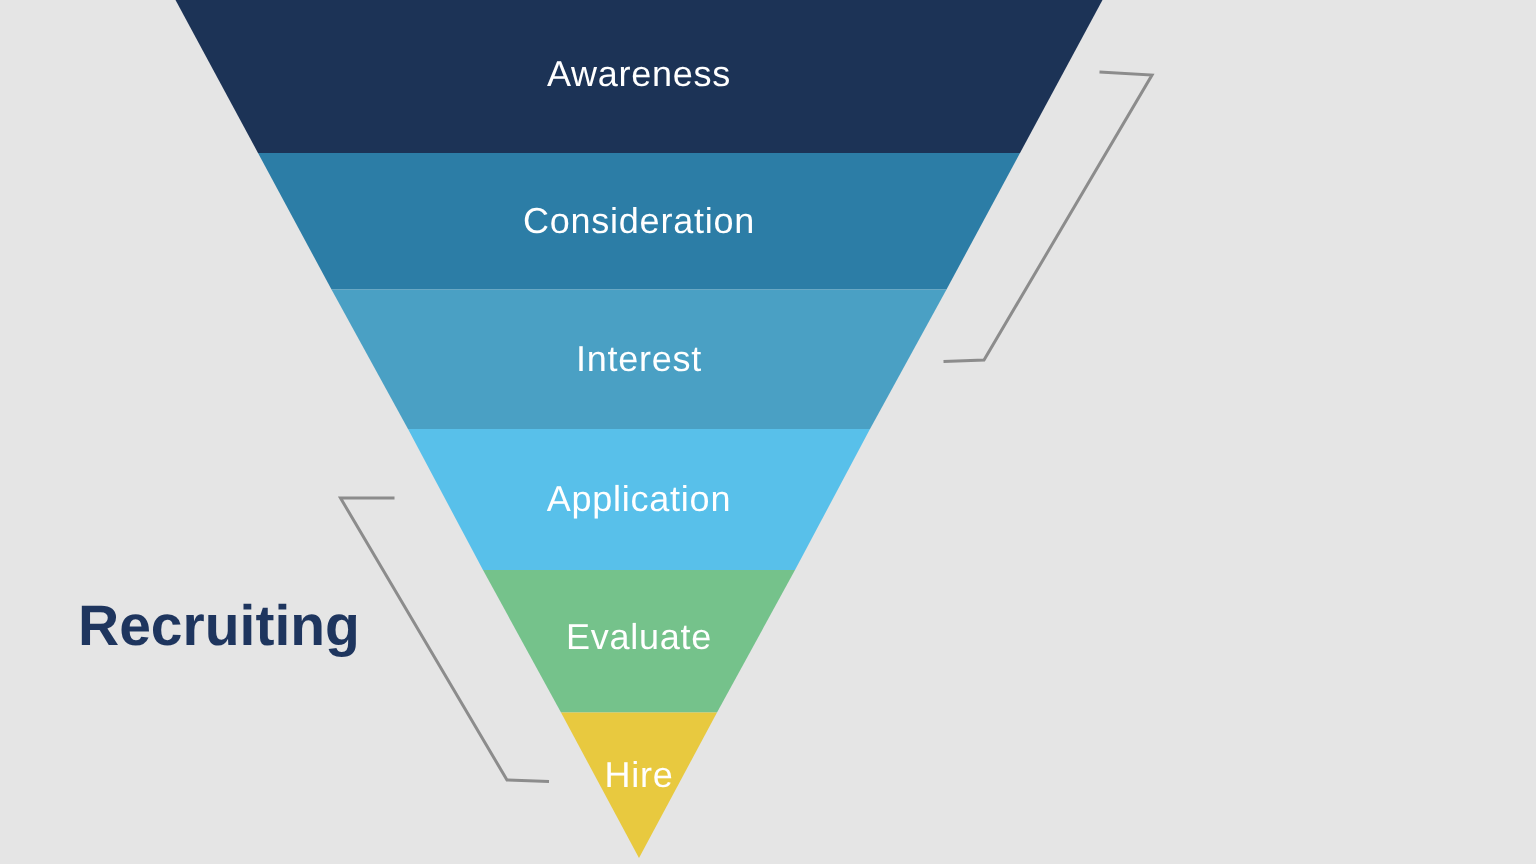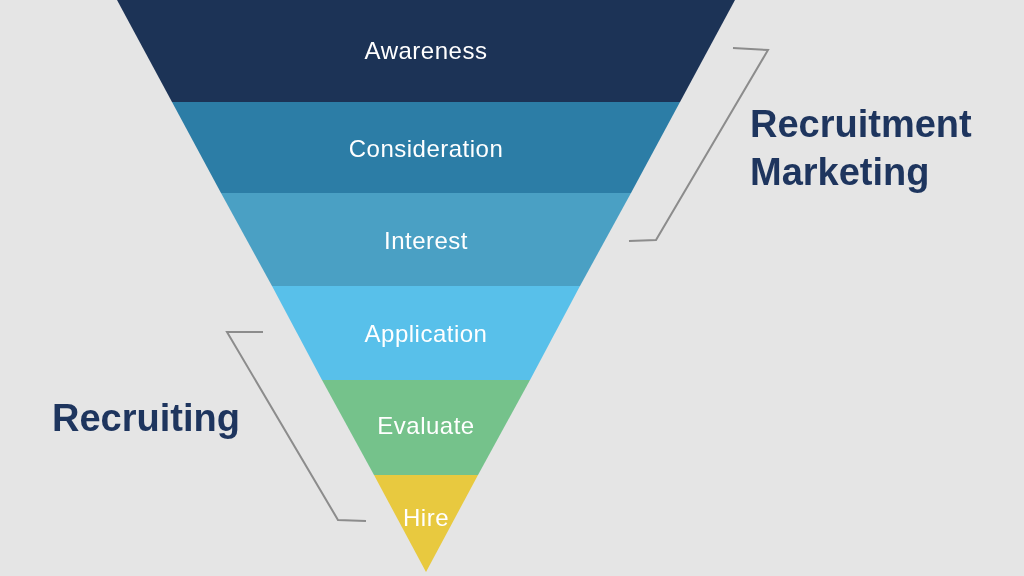--- a/index.html
+++ b/index.html
@@ -64,20 +64,16 @@
       <text class="stage-label" x="426" y="240" text-anchor="middle" dominant-baseline="central" fill="#ffffff">Interest</text>
       <text class="stage-label" x="426" y="333" text-anchor="middle" dominant-baseline="central" fill="#ffffff">Application</text>
       <text class="stage-label" x="426" y="425" text-anchor="middle" dominant-baseline="central" fill="#ffffff">Evaluate</text>
       <text class="stage-label" x="426" y="517" text-anchor="middle" dominant-baseline="central" fill="#ffffff">Hire</text>
     </g>
 
     <polyline points="733,48 768,50 656,240 629,241" fill="none" stroke-width="2" stroke="#8c8c8c"></polyline>
     <polyline points="263,332 227,332 338,520 366,521" fill="none" stroke-width="2" stroke="#8c8c8c"></polyline>
   </svg>
 
-  <div class="side-label side-label--right" style="color: rgb(30, 53, 94);">
-    <div>Recruitment</div>
-    <div>Marketing</div>
-  </div>
 
   <div class="side-label side-label--left" style="color: rgb(30, 53, 94);">Recruiting</div>
 
 </div>
 
 </body></html>

